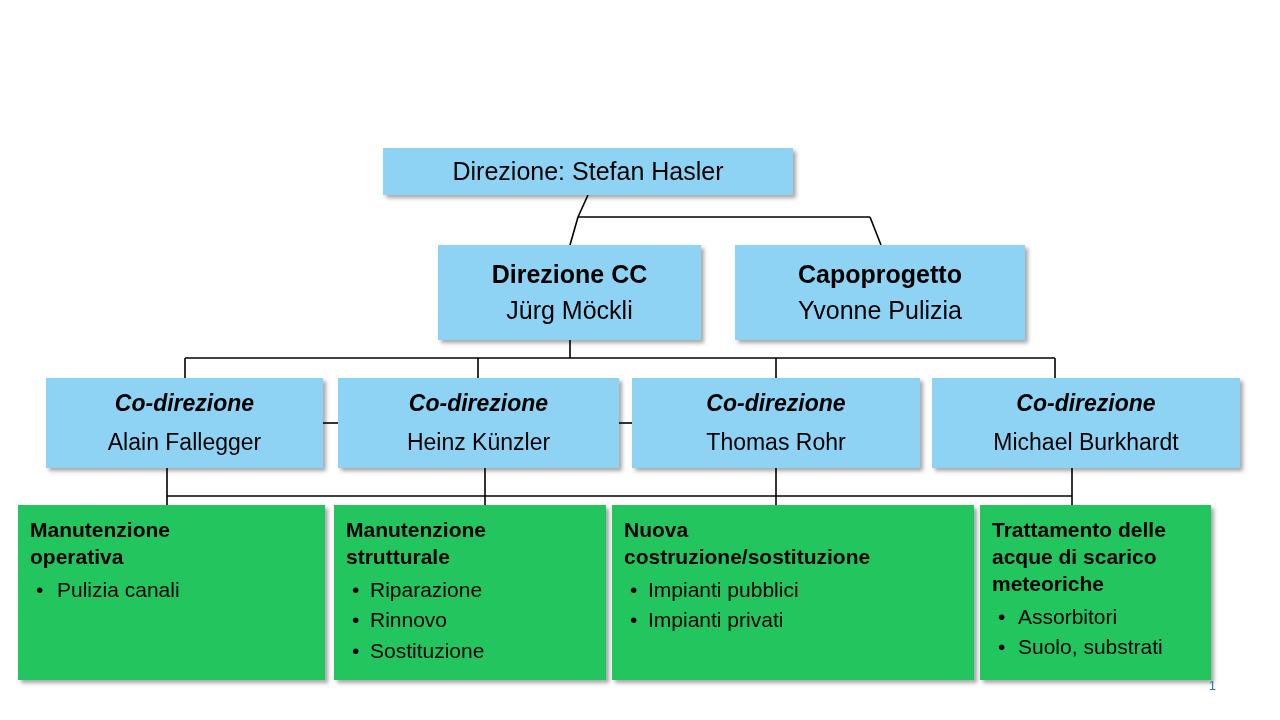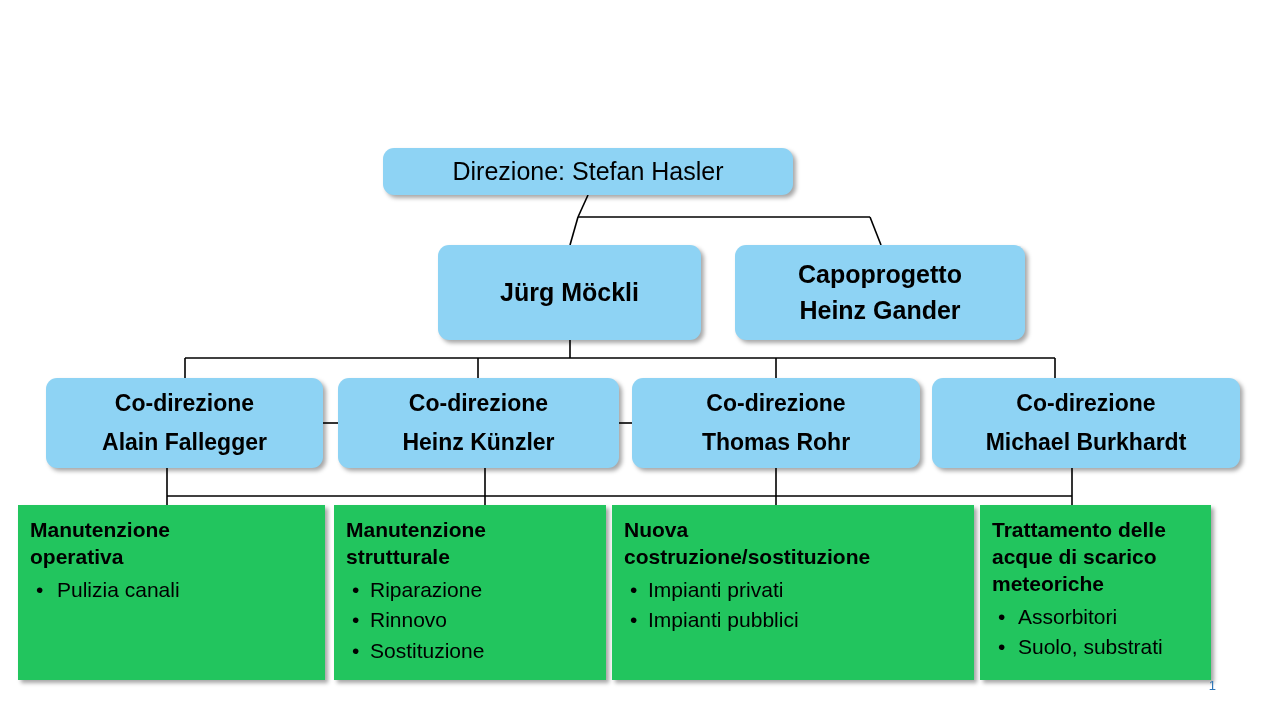--- a/index.html
+++ b/index.html
@@ -37,28 +37,27 @@
     position: absolute;
     background: #8ED3F4;
     box-shadow: 3px 3px 4px rgba(0,0,0,0.35);
     box-sizing: border-box;
     display: flex;
     flex-direction: column;
     justify-content: center;
     align-items: center;
     text-align: center;
     line-height: 1.18;
-    border-radius: 11px;
   }
 
   .node .title {
     font-weight: bold;
   }
   .node .person {
-    font-weight: bold;
+    font-weight: normal;
   }
 
   
   #node-direzione {
     left: 383px;
     top: 148px;
     width: 410px;
     height: 47px;
     font-size: 25px;
   }
@@ -86,21 +85,21 @@
 
   
   .row3 {
     font-size: 23px;
     height: 90px;
   }
   #node-codir-1 { left: 46px;  top: 378px; width: 277px; }
   #node-codir-2 { left: 338px; top: 378px; width: 281px; }
   #node-codir-3 { left: 632px; top: 378px; width: 288px; }
   #node-codir-4 { left: 932px; top: 378px; width: 308px; }
-  .row3 .title { margin-bottom: 12px; }
+  .row3 .title { margin-bottom: 12px; font-style: italic; }
 
   
   .task {
     position: absolute;
     background: #22c55e;
     box-shadow: 3px 3px 4px rgba(0,0,0,0.35);
     box-sizing: border-box;
     padding: 12px 8px 8px 12px;
     font-size: 21px;
     line-height: 1.45;
@@ -189,26 +188,27 @@
       <path d="M 776 496 L 776 505"></path>
       <path d="M 1072 496 L 1072 505"></path>
     </g>
   </svg>
 
   <div class="node" id="node-direzione">
     <span class="title">Direzione: Stefan Hasler</span>
   </div>
 
   <div class="node row2" id="node-direzione-cc">
+    <span class="title">Direzione CC</span>
     <span class="person">Jürg Möckli</span>
   </div>
 
   <div class="node row2" id="node-capoprogetto">
     <span class="title">Capoprogetto</span>
-    <span class="person">Heinz Gander</span>
+    <span class="person">Yvonne Pulizia</span>
   </div>
 
   <div class="node row3" id="node-codir-1">
     <span class="title">Co-direzione</span>
     <span class="person">Alain Fallegger</span>
   </div>
 
   <div class="node row3" id="node-codir-2">
     <span class="title">Co-direzione</span>
     <span class="person">Heinz Künzler</span>
@@ -245,22 +245,22 @@
       <li>Sostituzione</li>
     </ul>
   </div>
 
   <div class="task" id="task-3">
     <div class="head">
       <div>Nuova</div>
       <div>costruzione/sostituzione</div>
     </div>
     <ul>
+      <li>Impianti pubblici</li>
       <li>Impianti privati</li>
-      <li>Impianti pubblici</li>
     </ul>
   </div>
 
   <div class="task" id="task-4">
     <div class="head">
       <div>Trattamento delle</div>
       <div>acque di scarico</div>
       <div>meteoriche</div>
     </div>
     <ul>

